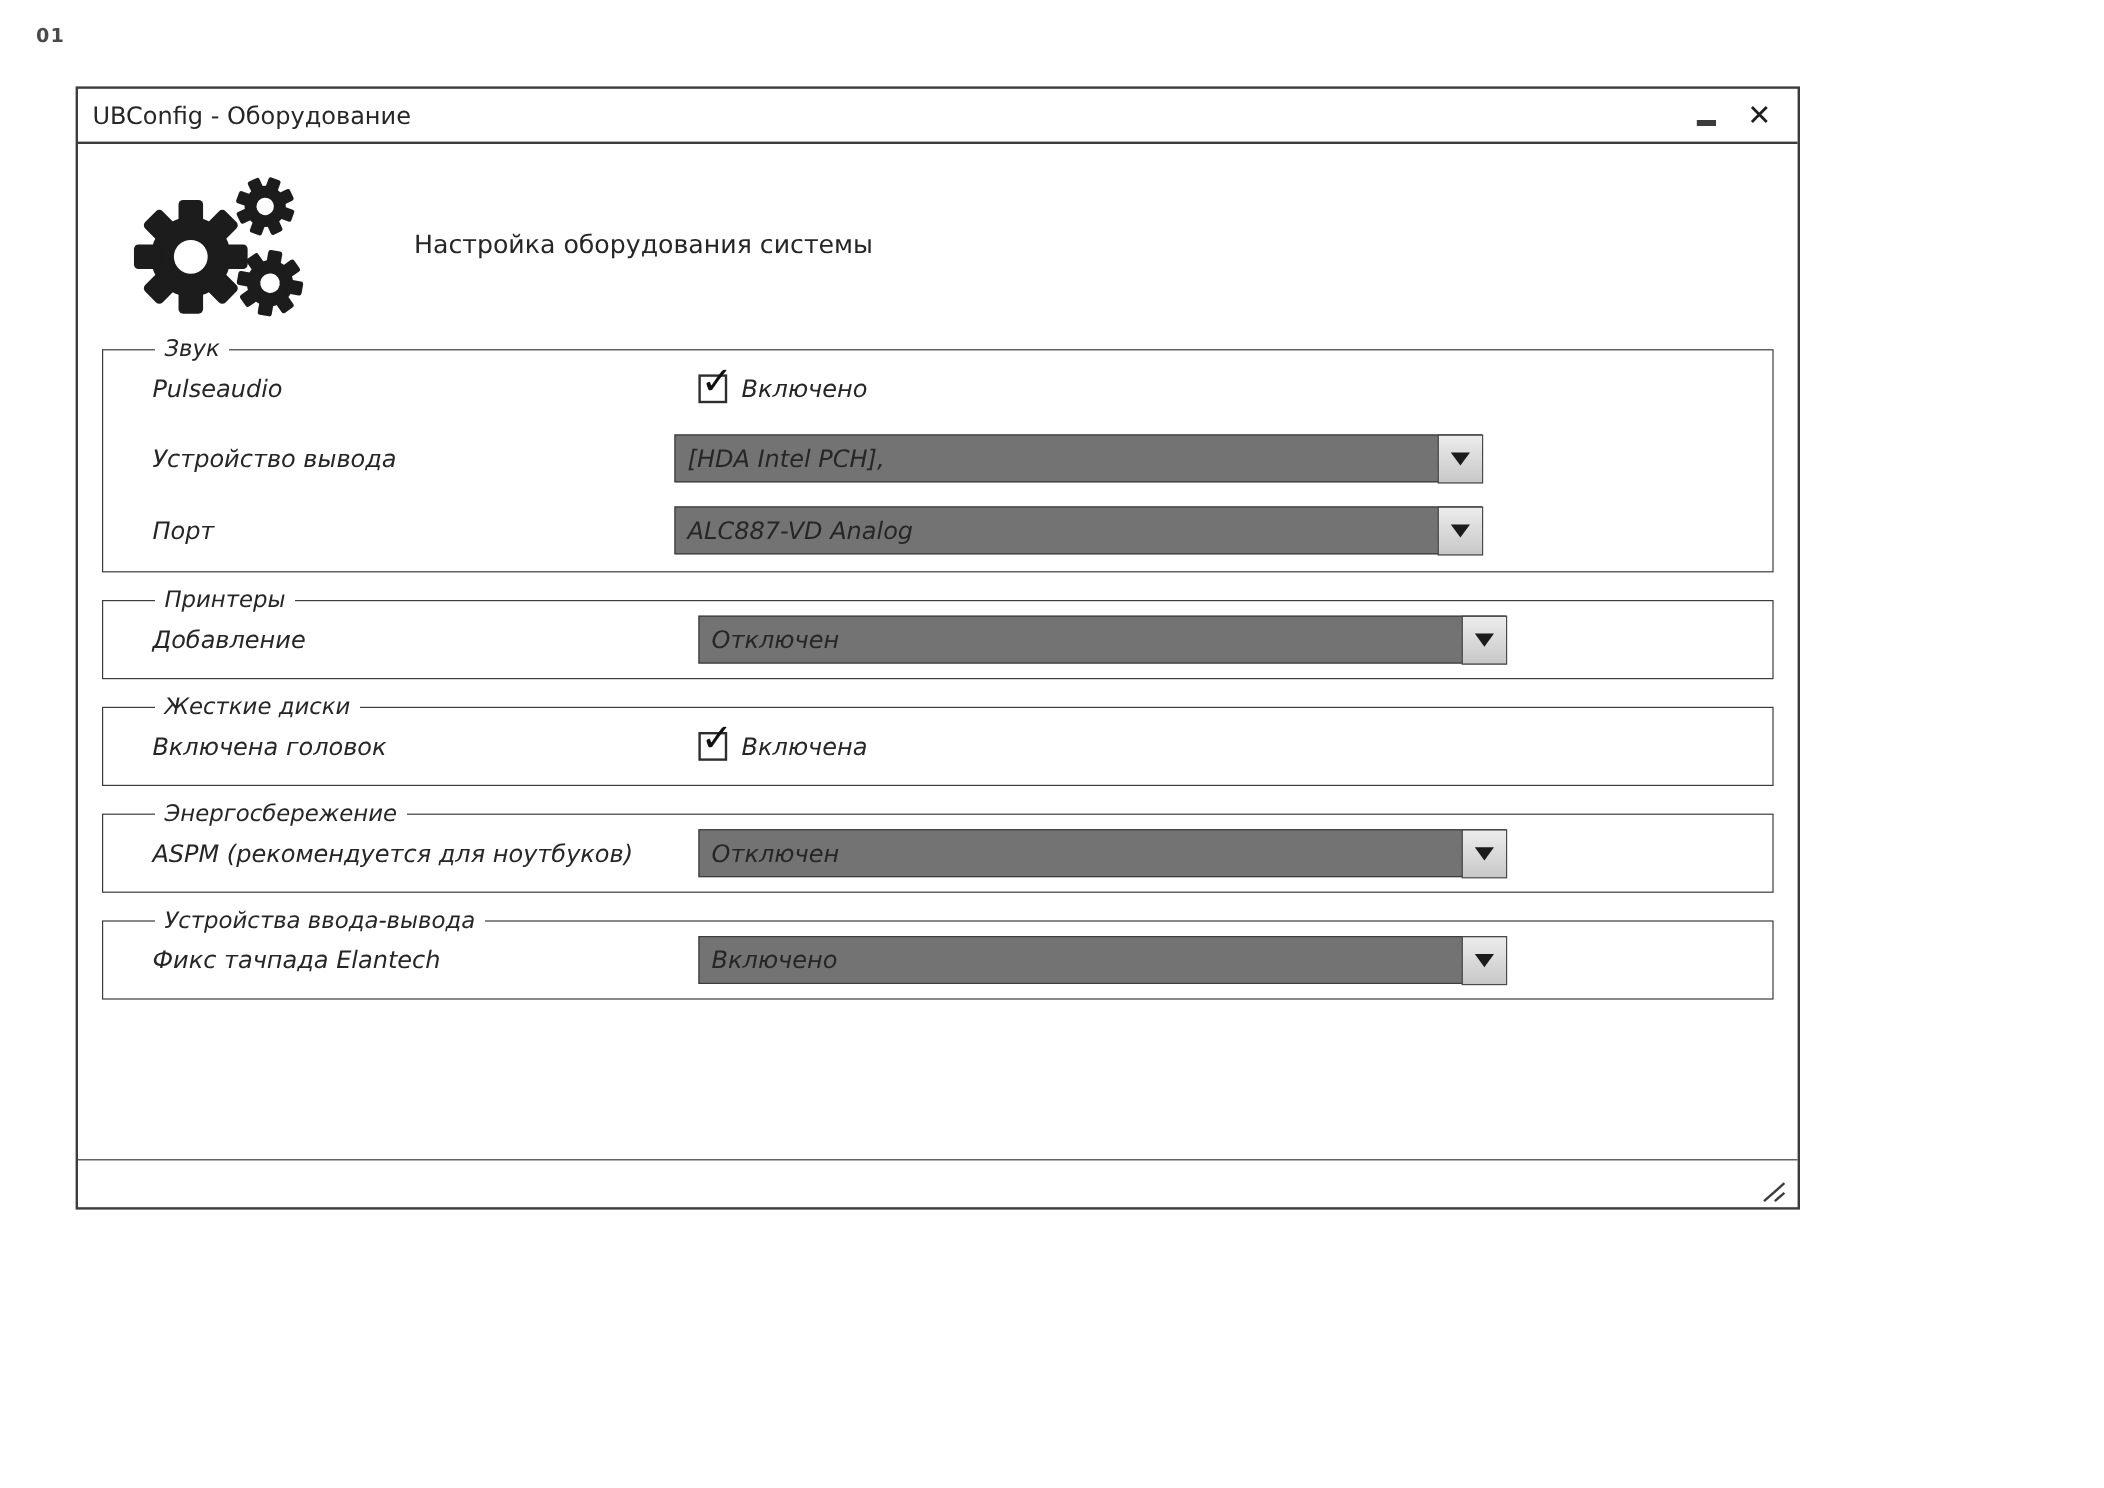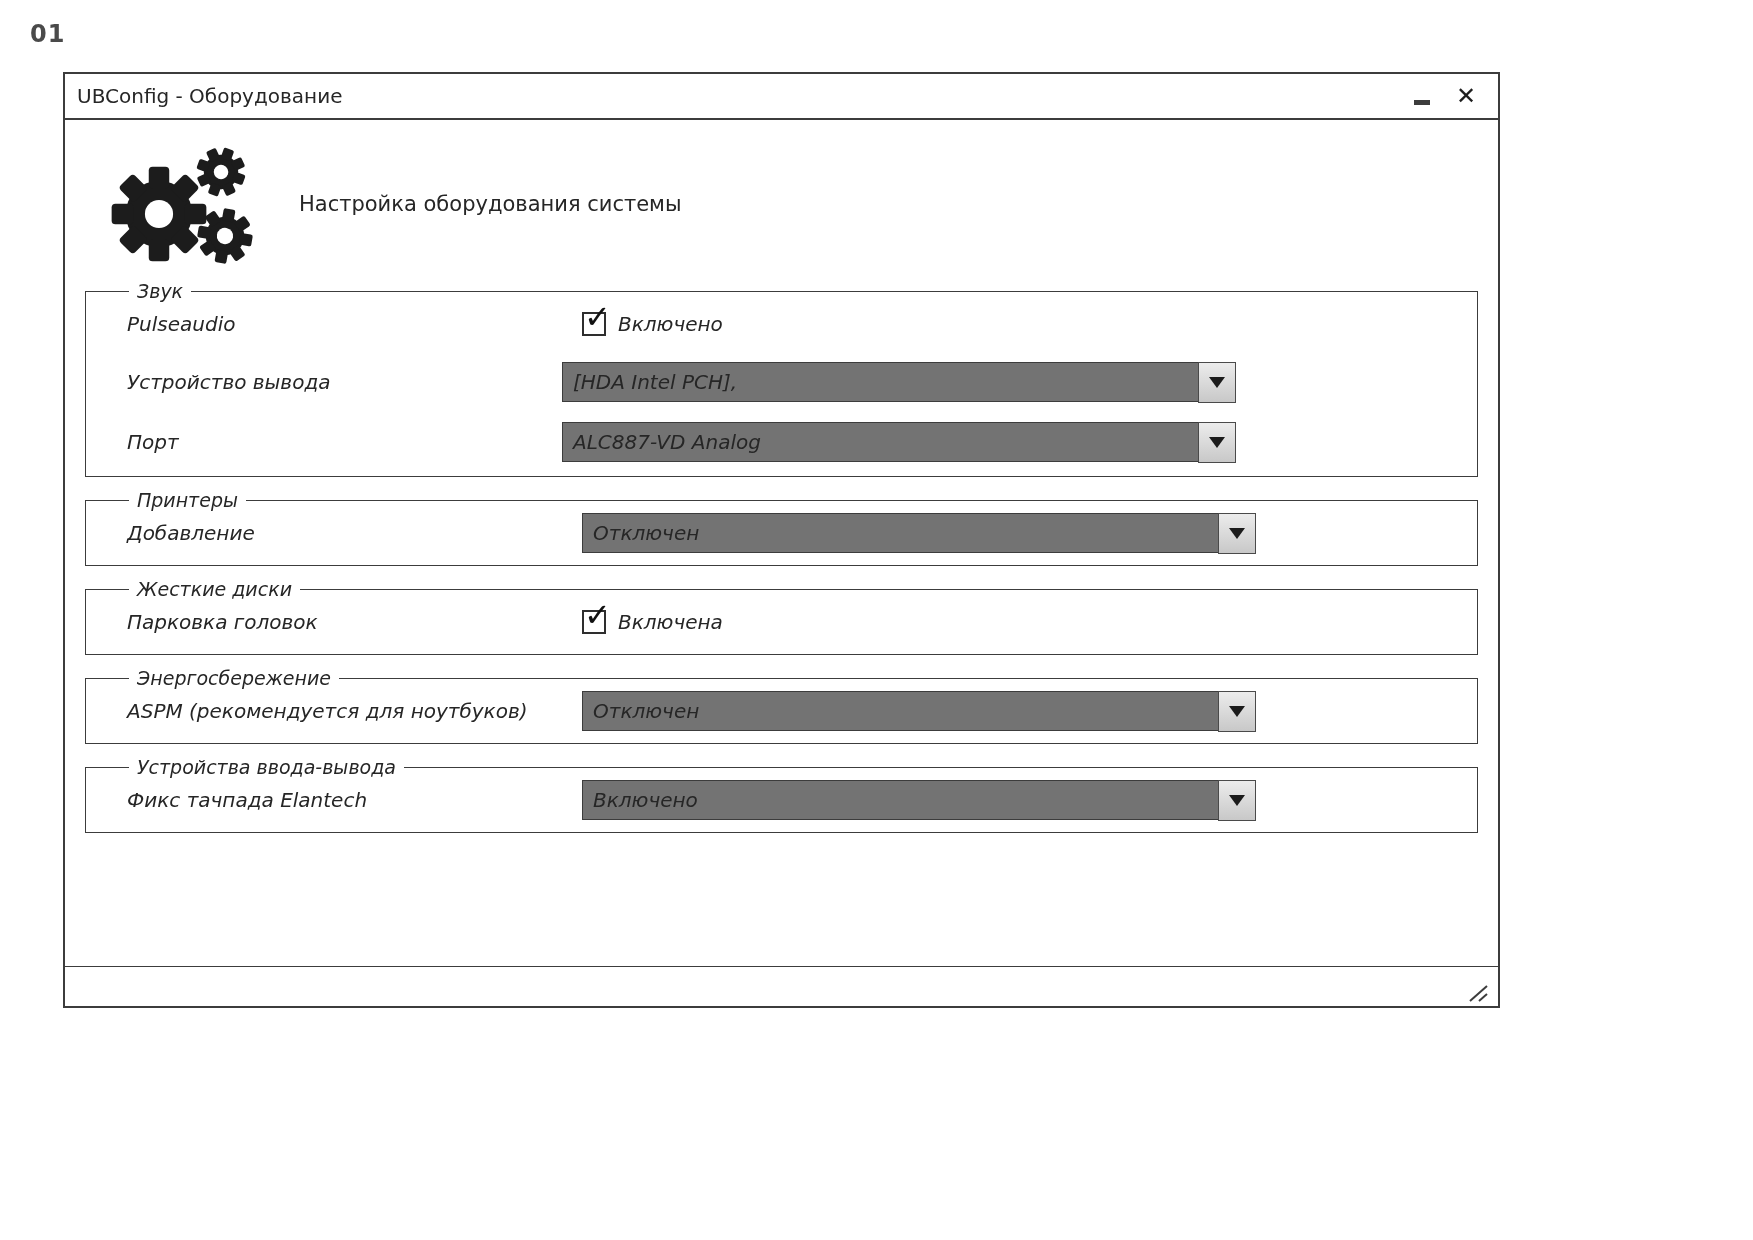--- a/index.html
+++ b/index.html
@@ -6,21 +6,21 @@
   html, body {
     width: 1753px; height: 1240px;
     background: #ffffff;
     font-family: "DejaVu Sans", sans-serif;
     color: #262626;
     position: relative;
     overflow: hidden;
   }
   .page-label {
     position: absolute; left: 30px; top: 20px;
-    font-size: 24px; font-weight: bold; color: #4a4a4a; letter-spacing: 1px; text-align: center;
+    font-size: 16px; font-weight: bold; color: #4a4a4a; letter-spacing: 1px; text-align: center;
   }
   .window {
     position: absolute; left: 63px; top: 72px;
     width: 1437px; height: 936px;
     border: 2px solid #3c3c3c; background: #fff;
     display: flex; flex-direction: column;
   }
   .titlebar {
     height: 46px; flex: none;
     border-bottom: 2px solid #3c3c3c;
@@ -32,21 +32,21 @@
   .win-btn {
     width: 36px; height: 36px; margin-left: 8px;
     display: flex; align-items: center; justify-content: center;
     cursor: pointer;
   }
   .min-glyph { display: block; width: 16px; height: 5px; background: #3c3c3c; margin-top: 12px; }
   .close-glyph { font-size: 24px; font-weight: bold; color: #1e1e1e; line-height: 1; }
   .content { flex: 1; display: flex; flex-direction: column; }
   .header-row { display: flex; align-items: center; margin: 24px 0 16px 44px; height: 120px; flex: none; }
   .gears { width: 160px; height: 120px; flex: none; }
-  .subtitle { font-size: 21px; margin-left: 30px; }
+  .subtitle { font-size: 21px; margin-left: 76px; }
   fieldset {
     border: 1.5px solid #3c3c3c;
     margin: 0 20px 12px 20px;
     padding: 2px 20px 12px 41px;
     background: #fff;
     font-style: italic;
   }
   fieldset legend { font-size: 19px; padding: 0 8px; margin-left: 2px; }
   .row { display: flex; align-items: center; height: 44px; }
   .row.first { height: 40px; gap: 20px; }
@@ -180,21 +180,21 @@
           <span class="combo-btn">
             <span class="tri"></span>
           </span>
         </span>
       </div>
     </fieldset>
 
     <fieldset>
       <legend>Жесткие диски</legend>
       <div class="row first">
-        <span class="row-label">Парковка головок</span>
+        <span class="row-label">Включена головок</span>
         <span class="checkbox-wrap">
           <span class="checkbox">
             <span class="check">✓</span>
           </span>
           <span class="cb-label">Включена</span>
         </span>
       </div>
     </fieldset>
 
     <fieldset>

